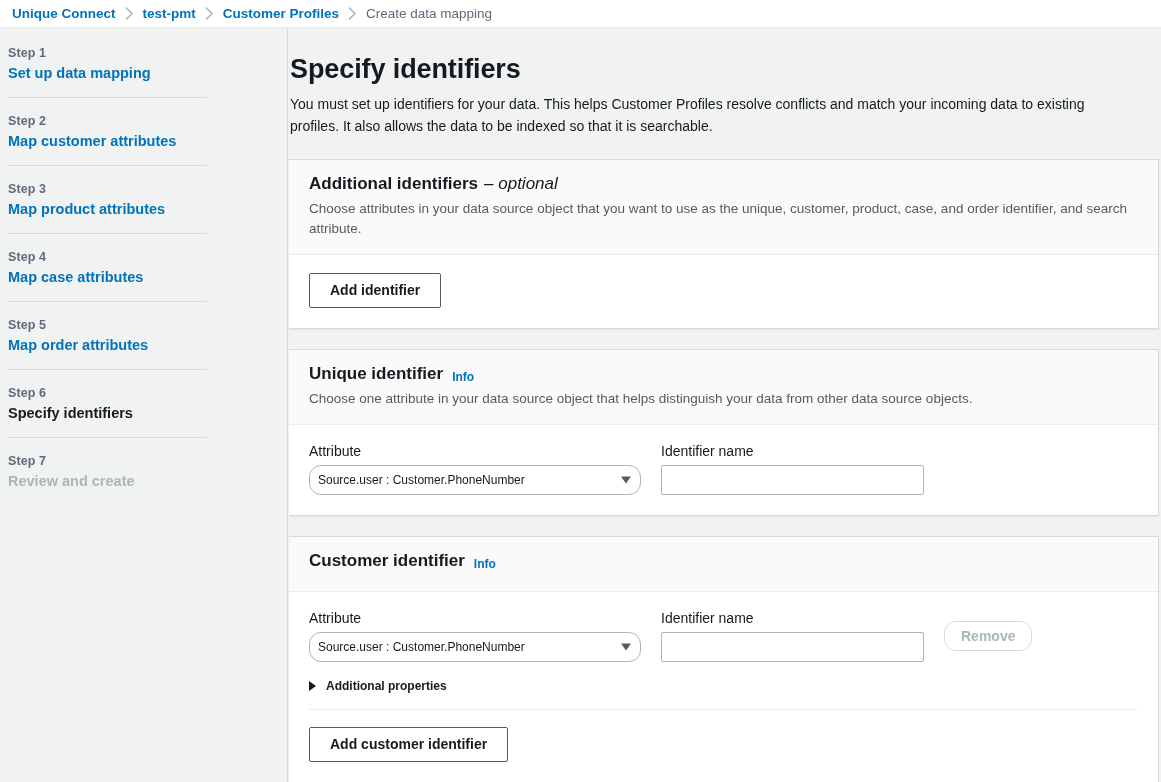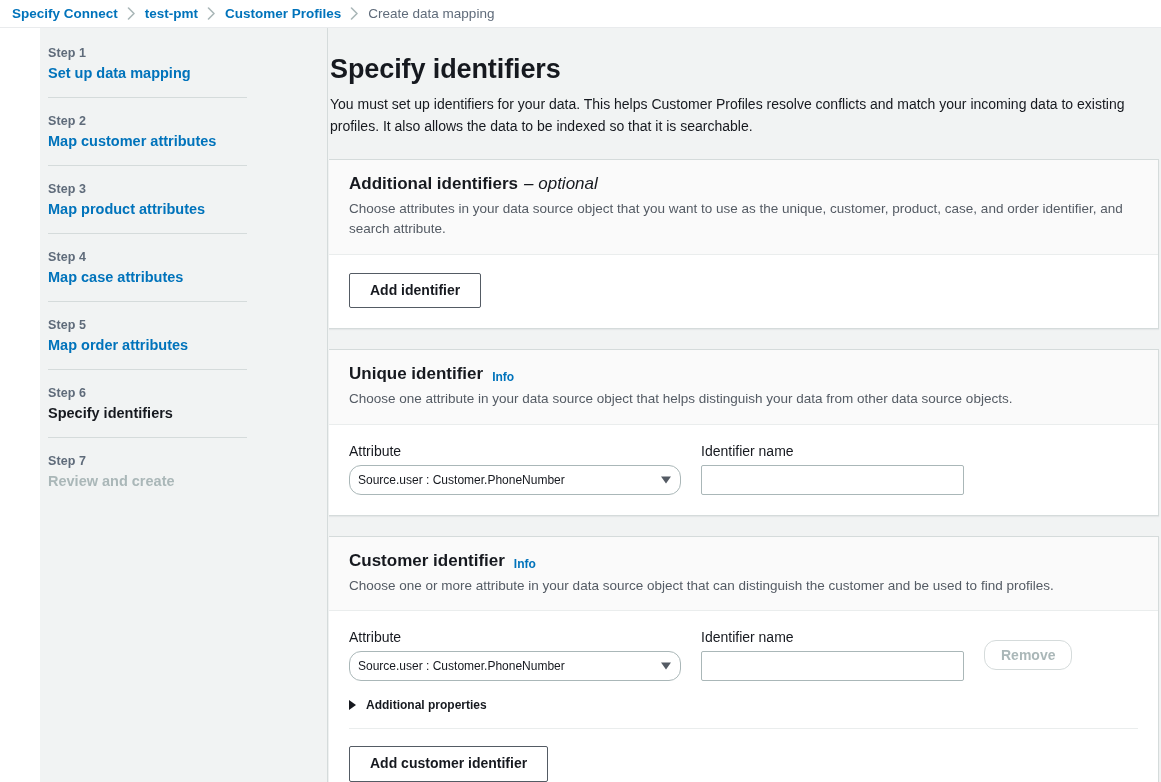--- a/index.html
+++ b/index.html
@@ -40,21 +40,20 @@
     line-height: 1;
     display: inline-block;
   }
   .crumb-sep svg { display: block; }
 
   
   .page {
     display: flex;
     height: 754px;
     background: #b91c1c;
-    margin-left: 40px;
   }
 
   
   .sidebar {
     width: 288px;
     flex: 0 0 288px;
     background: #f1f3f3;
     border-right: 1px solid #d5dbdb;
     padding: 18px 0 0 0;
   }
@@ -270,21 +269,21 @@
     height: 1px;
     background: #eaeded;
     margin: 16px 0 0 0;
   }
   .footer-actions { padding-top: 17px; }
 </style>
 </head>
 <body>
 
 <div class="breadcrumb-bar">
-  <a class="crumb-link">Specify Connect</a>
+  <a class="crumb-link">Unique Connect</a>
   <span class="crumb-sep">
     <svg width="9" height="13" viewBox="0 0 9 13">
         <path d="M1.5 1 L7 6.5 L1.5 12" fill="none" stroke="#aab7b8" stroke-width="1.6" stroke-linecap="round" stroke-linejoin="round"></path>
       </svg>
   </span>
   <a class="crumb-link">test-pmt</a>
   <span class="crumb-sep">
     <svg width="9" height="13" viewBox="0 0 9 13">
         <path d="M1.5 1 L7 6.5 L1.5 12" fill="none" stroke="#aab7b8" stroke-width="1.6" stroke-linecap="round" stroke-linejoin="round"></path>
       </svg>
@@ -387,21 +386,20 @@
         </div>
       </div>
     </div>
 
     <div class="panel">
       <div class="panel-header">
         <div class="panel-title">
           <span>Customer identifier</span>
           <a class="info-link">Info</a>
         </div>
-        <p class="panel-desc">Choose one or more attribute in your data source object that can distinguish the customer and be used to find profiles.</p>
       </div>
       <div class="panel-body">
         <div class="form-row">
           <div class="field">
             <label class="field-label">Attribute</label>
             <div class="select-wrap">
               <div class="select-box">Source.user : Customer.PhoneNumber</div>
               <span class="caret"></span>
             </div>
           </div>

